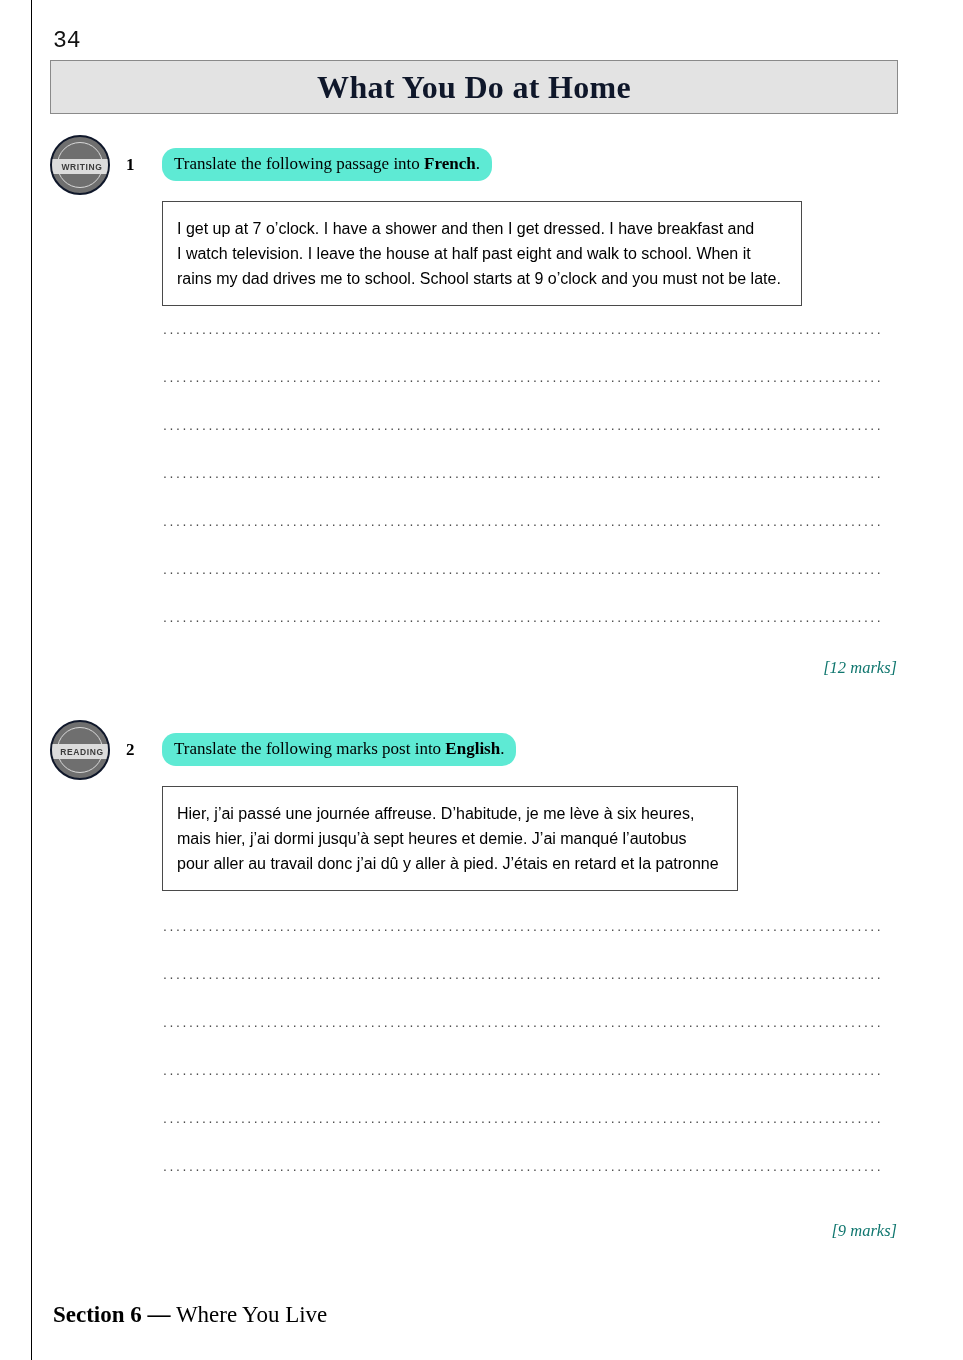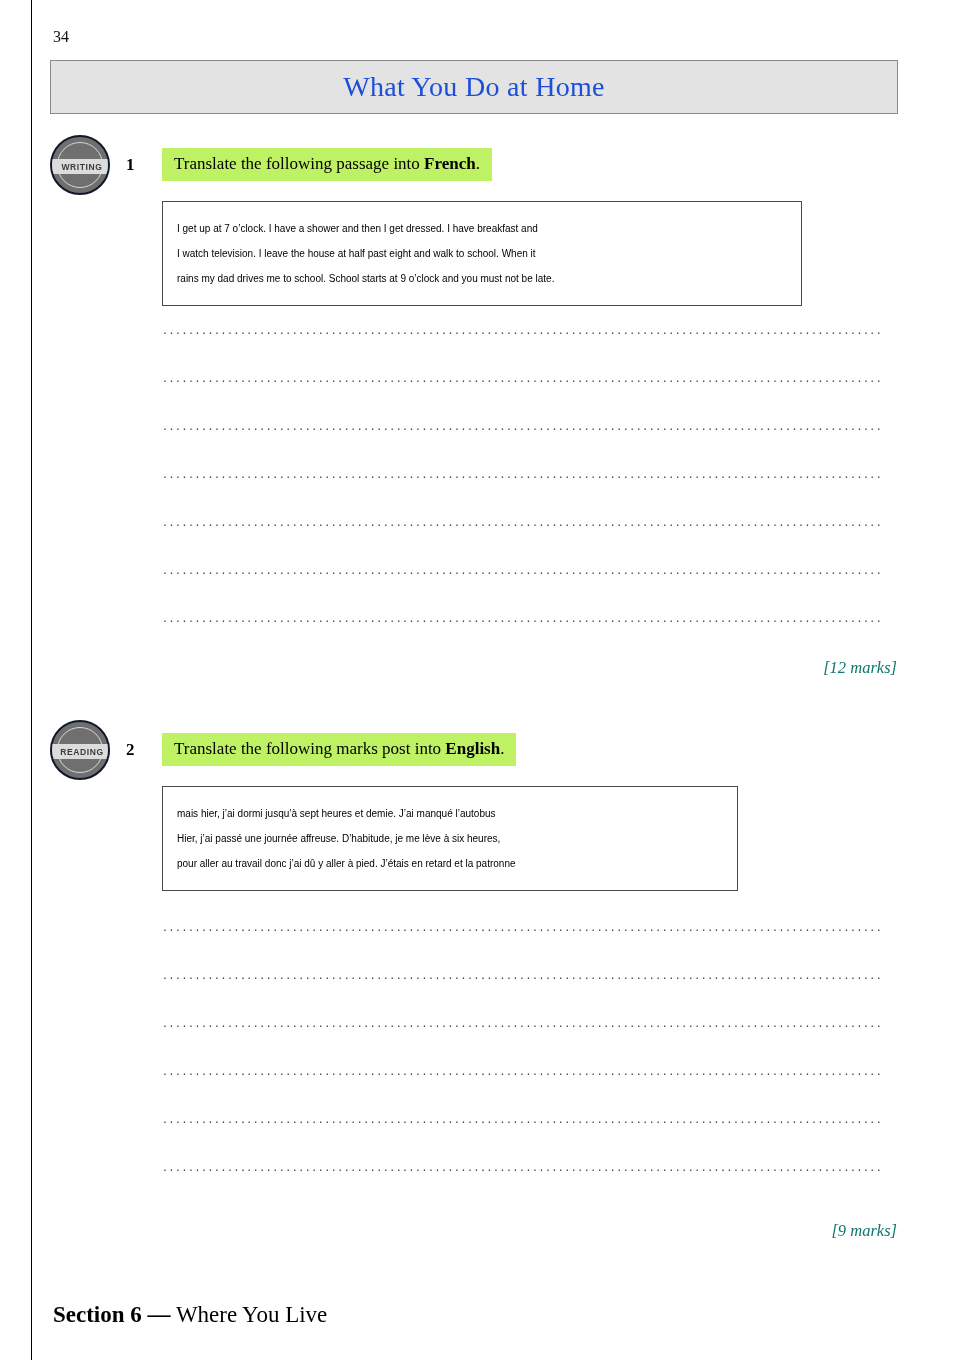--- a/index.html
+++ b/index.html
@@ -27,44 +27,44 @@
     left: 31px;
     top: 0;
     width: 1px;
     height: 1360px;
     background: #000000;
   }
   .page-number {
     position: absolute;
     left: 53px;
     top: 28px;
-    font-family: Liberation Serif, serif;
-    font-size: 16px;
+    font-family: Liberation Mono, monospace;
+    font-size: 23px;
     color: #111;
   }
   .title-bar {
     position: absolute;
     left: 50px;
     top: 60px;
     width: 848px;
     height: 54px;
     background: #e3e3e3;
     border: 1px solid #8a8a8a;
     box-sizing: border-box;
     display: flex;
     align-items: center;
     justify-content: center;
   }
   .title-bar h1 {
     margin: 0;
     font-family: "Liberation Serif", serif;
-    font-weight: normal;
-    font-size: 28px;
+    font-weight: bold;
+    font-size: 32px;
     letter-spacing: 0.3px;
-    color: #1d4ed8;
+    color: #0f172a;
   }
 
   
   .question {
     position: absolute;
     left: 0;
     width: 963px;
   }
   .q1 { top: 133px; }
   .q2 { top: 718px; }
@@ -118,37 +118,38 @@
     top: 22px;
     font-family: "Liberation Serif", serif;
     font-weight: bold;
     font-size: 17px;
   }
 
   .instruction {
     position: absolute;
     left: 162px;
     top: 15px;
-    background: #bef264;
+    background: #5eead4;
     padding: 6px 12px 7px 12px;
     font-family: "Liberation Serif", serif;
     font-size: 17px;
     color: #000;
     white-space: nowrap;
+    border-radius: 14px;
   }
   .instruction b { font-weight: bold; }
 
   .passage {
     position: absolute;
     left: 162px;
     border: 1px solid #4a4a4a;
     box-sizing: border-box;
     padding: 14px 4px 14px 14px;
     font-family: "Liberation Sans", sans-serif;
-    font-size: 10px;
+    font-size: 16px;
     line-height: 25px;
     color: #000;
   }
   .q1 .passage {
     top: 68px;
     width: 640px;
   }
   .q2 .passage {
     top: 68px;
     width: 576px;
@@ -245,22 +246,22 @@
       </div>
     </div>
 
     <div class="q-number">2</div>
 
     <div class="instruction">
       <span>Translate the following marks post into </span><b>English</b><span>.</span>
     </div>
 
     <div class="passage">
+      <div>Hier, j’ai passé une journée affreuse.  D’habitude, je me lève à six heures,</div>
       <div>mais hier, j’ai dormi jusqu’à sept heures et demie.  J’ai manqué l’autobus</div>
-      <div>Hier, j’ai passé une journée affreuse.  D’habitude, je me lève à six heures,</div>
       <div>pour aller au travail donc j’ai dû y aller à pied.  J’étais en retard et la patronne</div>
     </div>
 
     <div class="answer-lines">
       <div class="dotline">....................................................................................................................................................................................</div>
       <div class="dotline">....................................................................................................................................................................................</div>
       <div class="dotline">....................................................................................................................................................................................</div>
       <div class="dotline">....................................................................................................................................................................................</div>
       <div class="dotline">....................................................................................................................................................................................</div>
       <div class="dotline">....................................................................................................................................................................................</div>

